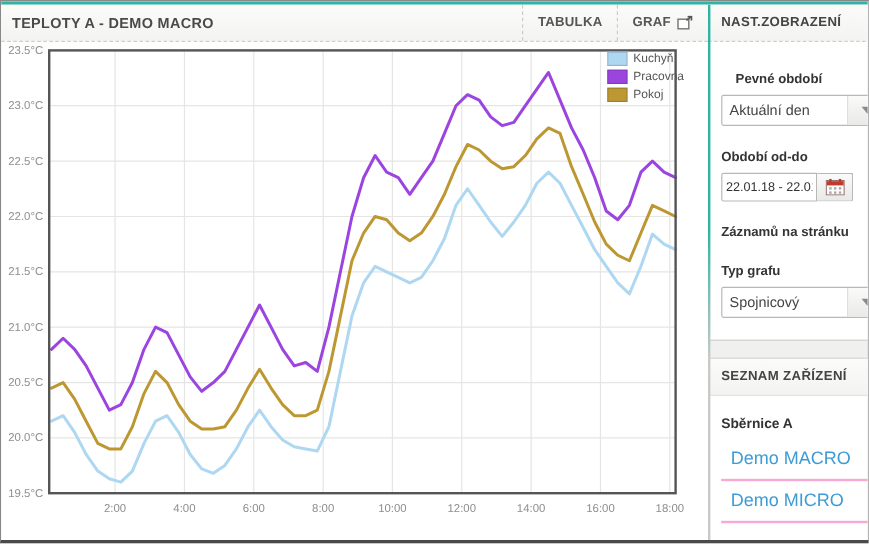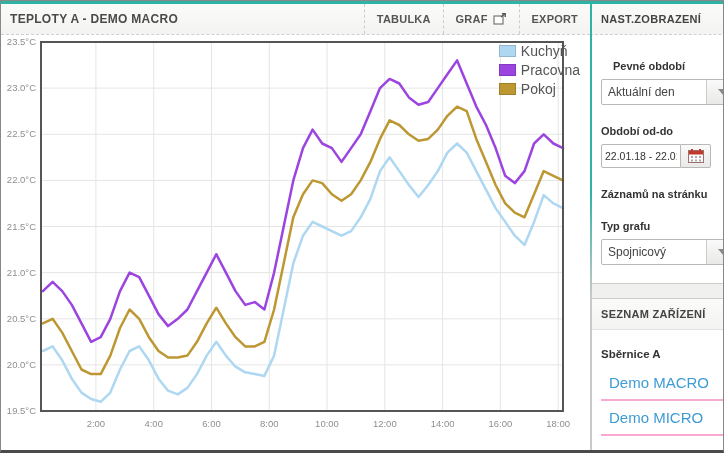--- a/index.html
+++ b/index.html
@@ -10,21 +10,21 @@
 
   
   .main{width:589px;flex:none;display:flex;flex-direction:column;background:#fff;min-height:0;}
   .main-header{height:30px;flex:none;display:flex;align-items:stretch;
                background:linear-gradient(#fbfbf9,#f3f3f1);border-bottom:1px dashed #cfcfcd;}
   .title{flex:1;line-height:30px;padding-left:9px;font-size:12px;font-weight:bold;color:#4a4a4a;letter-spacing:.3px;}
   .hbtn{display:flex;align-items:center;gap:5px;padding:8px 12px;border-left:1px dashed #ccc;
         font-size:11px;font-weight:bold;color:#555;cursor:pointer;letter-spacing:.2px;}
   .chart-wrap{position:relative;flex:1;}
   #chart-svg{display:block;width:589px;height:414px;}
-  #legend{position:absolute;top:8px;right:10px;font-size:14px;color:#555;}
+  #legend{position:absolute;top:8px;right:20px;font-size:10px;color:#555;}
   .legend-row{display:flex;align-items:center;margin-bottom:3px;cursor:pointer;}
   .swatch{width:15px;height:10px;margin-right:5px;border:1px solid rgba(0,0,0,.15);display:inline-block;}
 
   
   .sidebar{flex:1;position:relative;background:#f0f0ee;display:flex;flex-direction:column;min-height:0;}
   .teal-line{position:absolute;left:0;top:0;bottom:0;width:2px;z-index:3;
              background:linear-gradient(180deg,#2fb3a4 0%,#2fb3a4 42%,#c9c9c7 66%,#c9c9c7 100%);}
   .side-card{background:#fff;}
   .side-header{height:30px;line-height:30px;padding:0 11px;font-size:11px;font-weight:bold;color:#444;
                letter-spacing:.3px;background:linear-gradient(#fbfbf9,#f3f3f1);border-bottom:1px dashed #cfcfcd;}
@@ -63,23 +63,20 @@
         <div class="hbtn">
           <span>TABULKA</span>
         </div>
         <div class="hbtn">
           <span>GRAF</span>
           <svg width="14" height="12" viewBox="0 0 14 12">
             <rect x="1" y="3" width="9" height="8" fill="#fff" stroke="#777" stroke-width="1.2"></rect>
             <polyline points="8,4 12,0.8" stroke="#555" stroke-width="1.4" fill="none"></polyline>
             <polyline points="9,0.8 12.2,0.8 12.2,4" stroke="#555" stroke-width="1.4" fill="none"></polyline>
           </svg>
-        </div>
-        <div class="hbtn">
-          <span>EXPORT</span>
         </div>
       </div>
       <div class="chart-wrap">
         <svg id="chart-svg">
             <line x1="40" y1="376.0" x2="562" y2="376.0" stroke="#e5e5e3" stroke-width="1"></line>
             <text x="35" y="379.0" text-anchor="end" font-size="9.5" fill="#8f8f8f">19.5°C</text>
             <line x1="40" y1="329.9" x2="562" y2="329.9" stroke="#e5e5e3" stroke-width="1"></line>
             <text x="35" y="332.9" text-anchor="end" font-size="9.5" fill="#8f8f8f">20.0°C</text>
             <line x1="40" y1="283.8" x2="562" y2="283.8" stroke="#e5e5e3" stroke-width="1"></line>
             <text x="35" y="286.8" text-anchor="end" font-size="9.5" fill="#8f8f8f">20.5°C</text>

